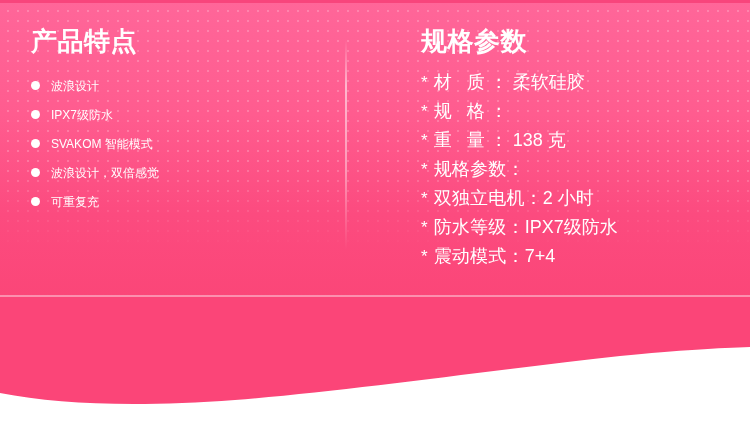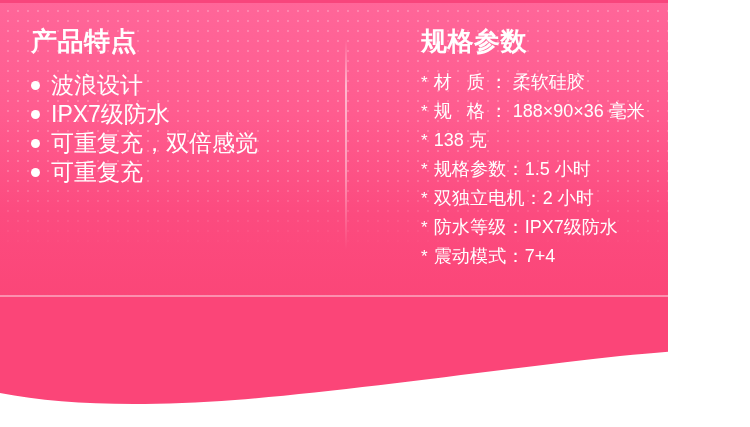--- a/index.html
+++ b/index.html
@@ -5,21 +5,21 @@
   html, body {
     margin: 0;
     padding: 0;
     background: #ffffff;
   }
   body {
     font-family: "Liberation Sans", "DejaVu Sans", sans-serif;
   }
   .screen {
     position: relative;
-    width: 668px;
+    width: 750px;
     height: 427px;
     overflow: hidden;
     background: #ffffff;
   }
 
   
   .top-rule {
     position: absolute;
     left: 0; top: 0;
     width: 750px; height: 3px;
@@ -88,21 +88,21 @@
     padding: 0;
   }
 
   
   .feature-list { padding-top: 17px; }
   .feature-item {
     display: flex;
     align-items: center;
     height: 29px;
     color: #ffffff;
-    font-size: 23px;
+    font-size: 12px;
     white-space: nowrap;
   }
   .bullet {
     display: inline-block;
     width: 9px;
     height: 9px;
     border-radius: 50%;
     background: #ffffff;
     margin-right: 11px;
     flex: 0 0 auto;
@@ -174,51 +174,54 @@
         <li class="feature-item">
           <span class="bullet"></span>
           <span class="feature-label">波浪设计</span>
         </li>
         <li class="feature-item">
           <span class="bullet"></span>
           <span class="feature-label">IPX7级防水</span>
         </li>
         <li class="feature-item">
           <span class="bullet"></span>
-          <span class="feature-label">可重复充，双倍感觉</span>
+          <span class="feature-label">SVAKOM 智能模式</span>
+        </li>
+        <li class="feature-item">
+          <span class="bullet"></span>
+          <span class="feature-label">波浪设计，双倍感觉</span>
         </li>
         <li class="feature-item">
           <span class="bullet"></span>
           <span class="feature-label">可重复充</span>
         </li>
       </ul>
     </div>
 
     <div class="panel panel-right">
       <h2 class="panel-title">规格参数</h2>
 
       <ul class="spec-list">
         <li class="spec-item">
           <span class="star">*</span>
           <span class="spec-key spaced">材 质：</span>
           <span class="spec-val">柔软硅胶</span>
         </li>
         <li class="spec-item">
           <span class="star">*</span>
           <span class="spec-key spaced">规 格：</span>
-          <span class="spec-val">188×90×36 毫米</span>
-        </li>
-        <li class="spec-item">
-          <span class="star">*</span>
+        </li>
+        <li class="spec-item">
+          <span class="star">*</span>
+          <span class="spec-key spaced">重 量：</span>
           <span class="spec-val">138 克</span>
         </li>
         <li class="spec-item">
           <span class="star">*</span>
           <span class="spec-key">规格参数：</span>
-          <span class="spec-val">1.5 小时</span>
         </li>
         <li class="spec-item">
           <span class="star">*</span>
           <span class="spec-key">双独立电机：</span>
           <span class="spec-val">2 小时</span>
         </li>
         <li class="spec-item">
           <span class="star">*</span>
           <span class="spec-key">防水等级：</span>
           <span class="spec-val">IPX7级防水</span>

